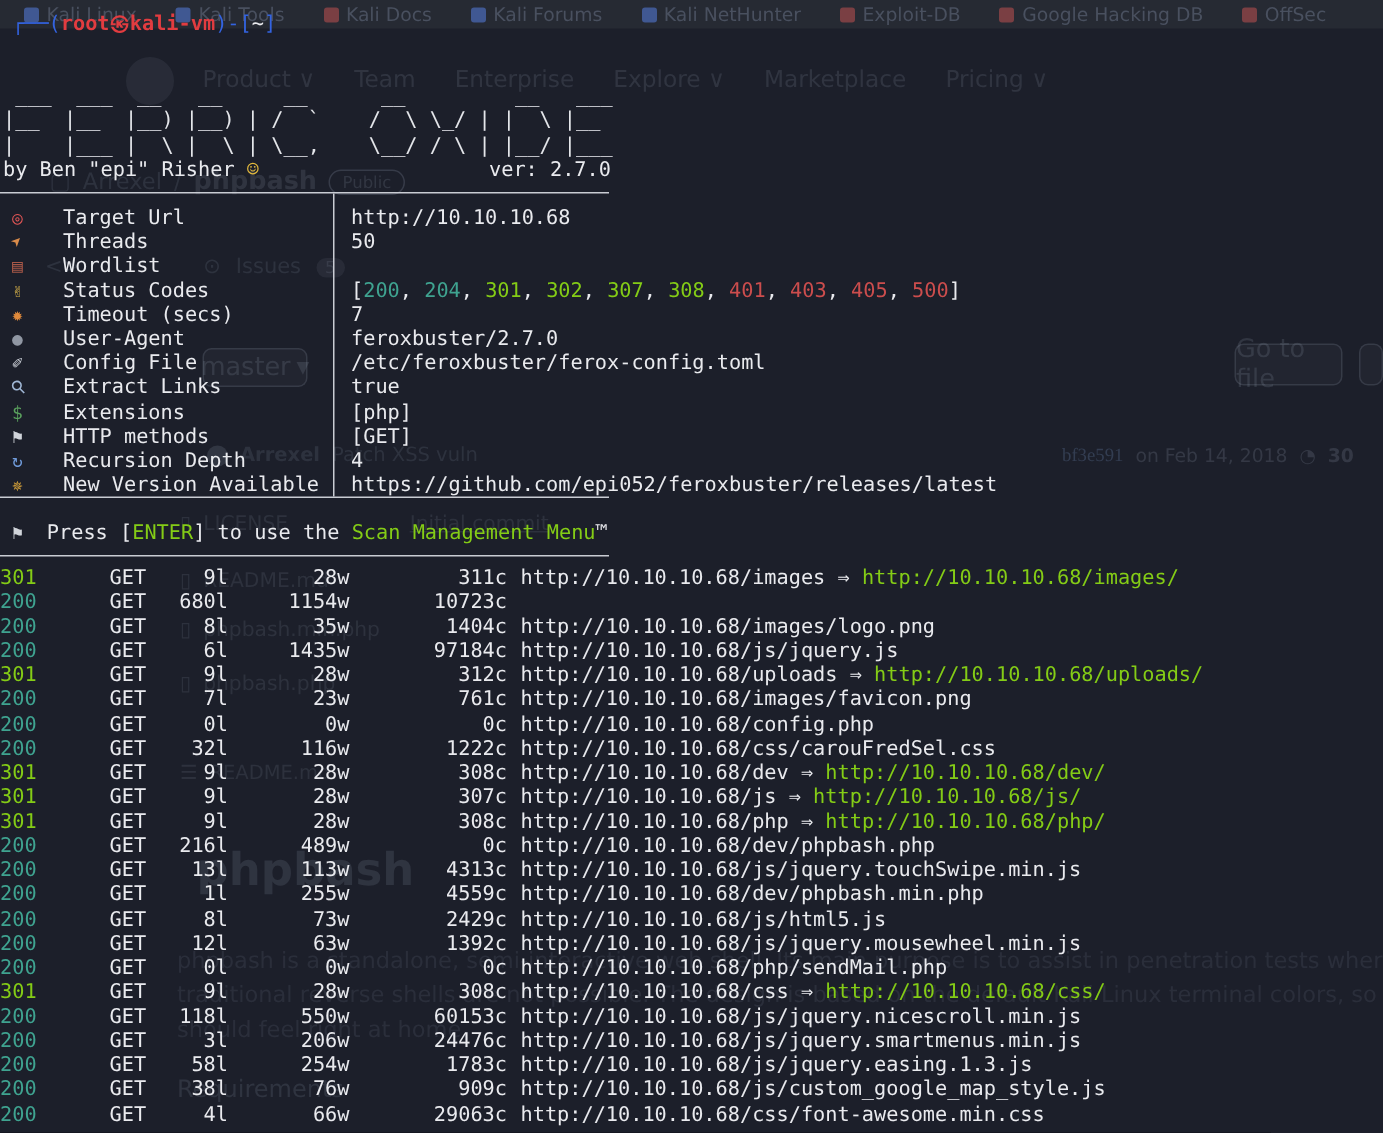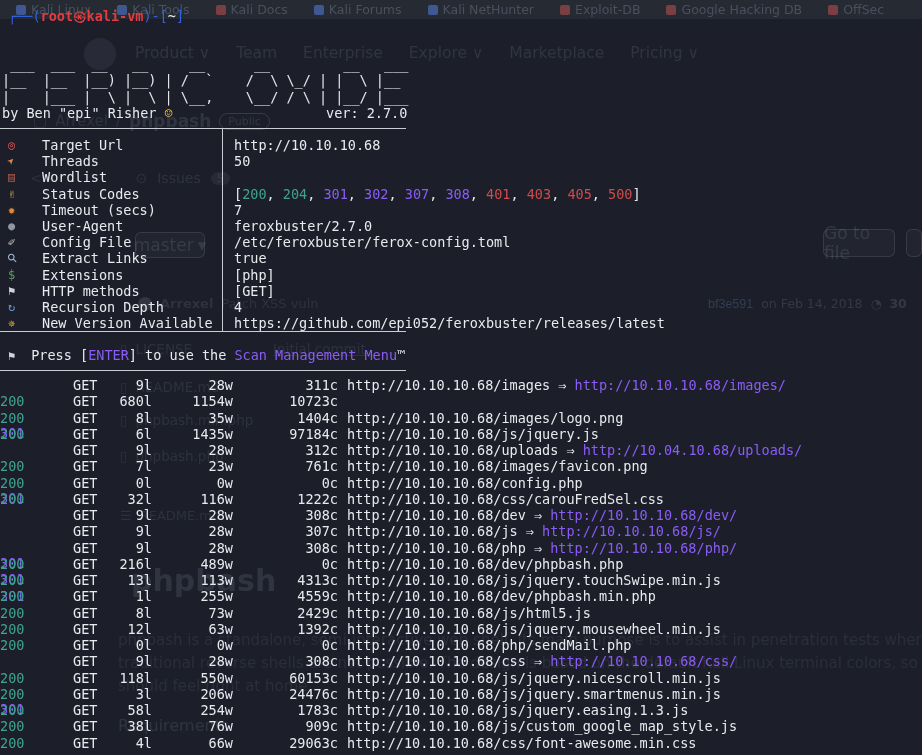--- a/index.html
+++ b/index.html
@@ -18,32 +18,32 @@
   .repo-name{font-weight:bold;font-size:17px;color:rgba(150,160,180,0.17);}
   .pill{border:1px solid rgba(150,160,180,0.22);border-radius:10px;font-size:11px;padding:1px 8px;color:rgba(150,160,180,0.18);}
   .tabs-row{position:absolute;left:30px;top:170px;display:flex;align-items:center;gap:10px;font-size:14px;color:rgba(150,160,180,0.15);}
   .count-badge{background:rgba(150,160,180,0.10);border-radius:9px;padding:0 6px;font-size:11px;}
   .ghost-btn{position:absolute;border:1px solid rgba(150,160,180,0.18);border-radius:6px;
              background:rgba(150,160,180,0.05);color:rgba(150,160,180,0.18);
              font-size:17px;display:flex;align-items:center;justify-content:center;gap:4px;box-sizing:border-box;}
   .commit-left{position:absolute;left:138px;top:296px;display:flex;align-items:center;gap:8px;font-size:13px;color:rgba(150,160,180,0.15);}
   .avatar{width:14px;height:14px;border-radius:50%;background:rgba(150,160,180,0.18);}
   .commit-right{position:absolute;left:708px;top:296px;display:flex;align-items:center;gap:8px;font-size:12.5px;color:rgba(150,160,180,0.20);}
-  .hash{font-family:Liberation Sans, sans-serif;color:rgba(120,150,200,0.25);}
+  .hash{font-family:Liberation Serif, serif;color:rgba(120,150,200,0.25);}
   .file-row{position:absolute;display:flex;align-items:center;gap:8px;font-size:13.5px;color:rgba(150,160,180,0.14);}
   .file-msg{margin-left:73px;text-decoration:underline;}
   .readme-hdr{position:absolute;left:120px;top:508px;display:flex;gap:8px;font-size:13px;color:rgba(150,160,180,0.14);}
   .gh-h1{position:absolute;left:131px;top:563px;font-size:30px;font-weight:600;color:rgba(150,160,180,0.16);}
   .gh-p{position:absolute;left:118px;width:700px;font-size:15px;color:rgba(150,160,180,0.12);white-space:nowrap;}
   .gh-h2{position:absolute;left:118px;top:716px;font-size:16px;font-weight:400;color:rgba(150,160,180,0.16);}
   
   .term{position:absolute;inset:0;z-index:2;}
   .tline{position:absolute;left:8px;white-space:pre;line-height:16.2px;}
   .blue{color:#3363e0;} .pred{color:#e23c40;font-weight:bold;} .teal{color:#2aa198;}
-  .flag{color:#8f7be8;} .fg{color:#e9eaee;} .org{color:#8b5cf6;margin-top:48px;} .grn{color:#3fa390;} .red{color:#cc4d4d;}
+  .flag{color:#8f7be8;} .fg{color:#e9eaee;} .org{color:#84cc16;} .grn{color:#3fa390;} .red{color:#cc4d4d;}
   .banner{position:absolute;left:2px;top:56px;margin:0;line-height:16.3px;white-space:pre;color:#e4e6ea;}
   .byline{position:absolute;left:2px;top:105px;white-space:pre;line-height:16.2px;}
   .emoji{color:#e2b93d;}
   .ver{position:absolute;left:324px;top:0;}
   .hline{position:absolute;left:0;width:406px;height:1px;background:#c9ccd3;}
   .vline{position:absolute;left:222px;top:129px;width:1px;height:202px;background:#c9ccd3;}
   .config{position:absolute;left:0;top:137px;width:922px;}
   .c-row{display:grid;grid-template-columns:42px 192px 1fr;height:16.2px;line-height:16.2px;white-space:pre;}
   .c-icon{padding-left:8px;font-size:12px;}
   .c-icon .rot{display:inline-block;transform:rotate(-45deg);}
@@ -290,21 +290,21 @@
           <span></span>
           <span><span class="fg">http://10.10.10.68/js/jquery.js</span></span>
         </div>
         <div class="r-row">
           <span class="org">301</span>
           <span class="fg">GET</span>
           <span class="fg ra">9l</span>
           <span class="fg ra">28w</span>
           <span class="fg ra">312c</span>
           <span></span>
-          <span><span class="fg">http://10.10.10.68/uploads</span><span class="fg"> ⇒ </span><span class="org">http://10.04.10.68/uploads/</span></span>
+          <span><span class="fg">http://10.10.10.68/uploads</span><span class="fg"> ⇒ </span><span class="org">http://10.10.10.68/uploads/</span></span>
         </div>
         <div class="r-row">
           <span class="grn">200</span>
           <span class="fg">GET</span>
           <span class="fg ra">7l</span>
           <span class="fg ra">23w</span>
           <span class="fg ra">761c</span>
           <span></span>
           <span><span class="fg">http://10.10.10.68/images/favicon.png</span></span>
         </div>

